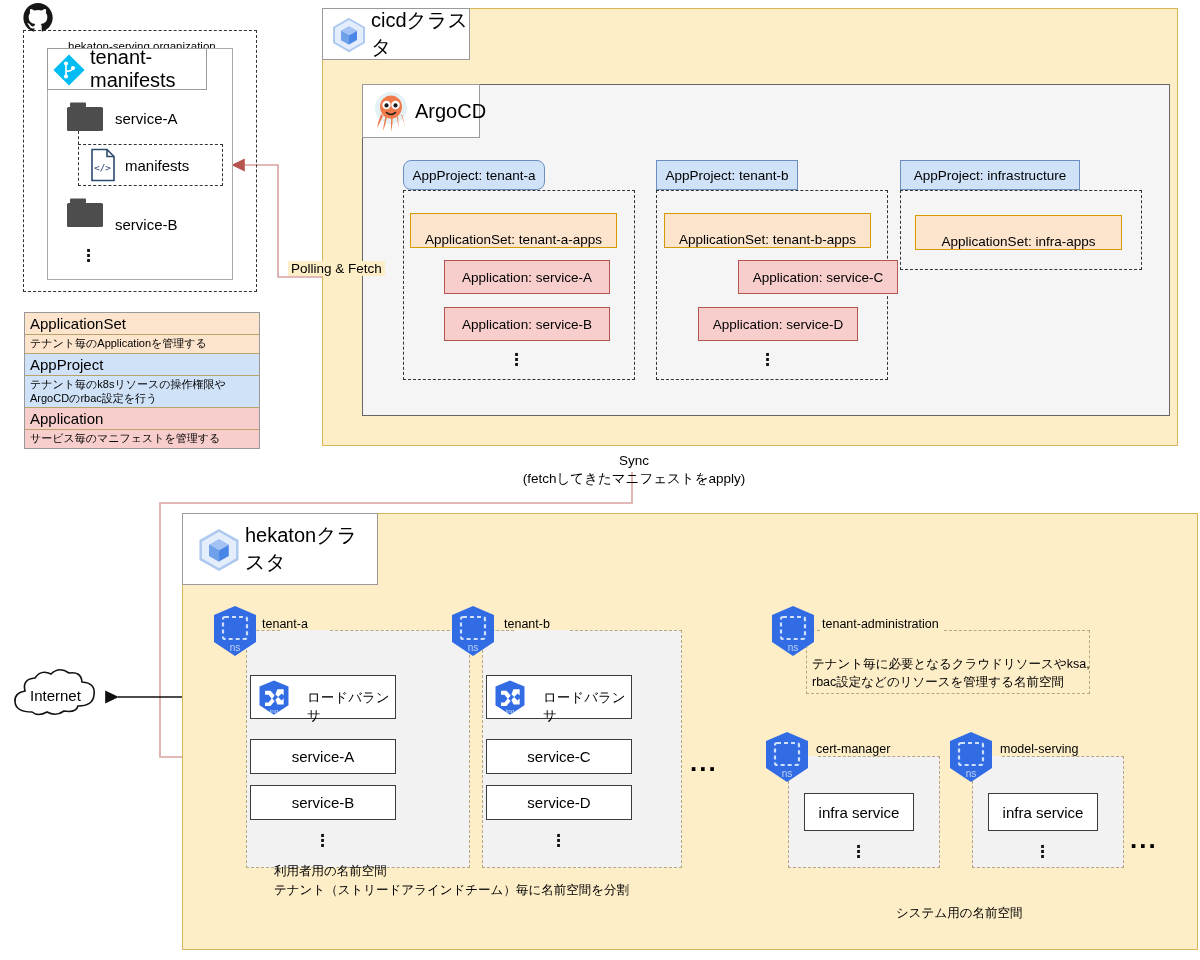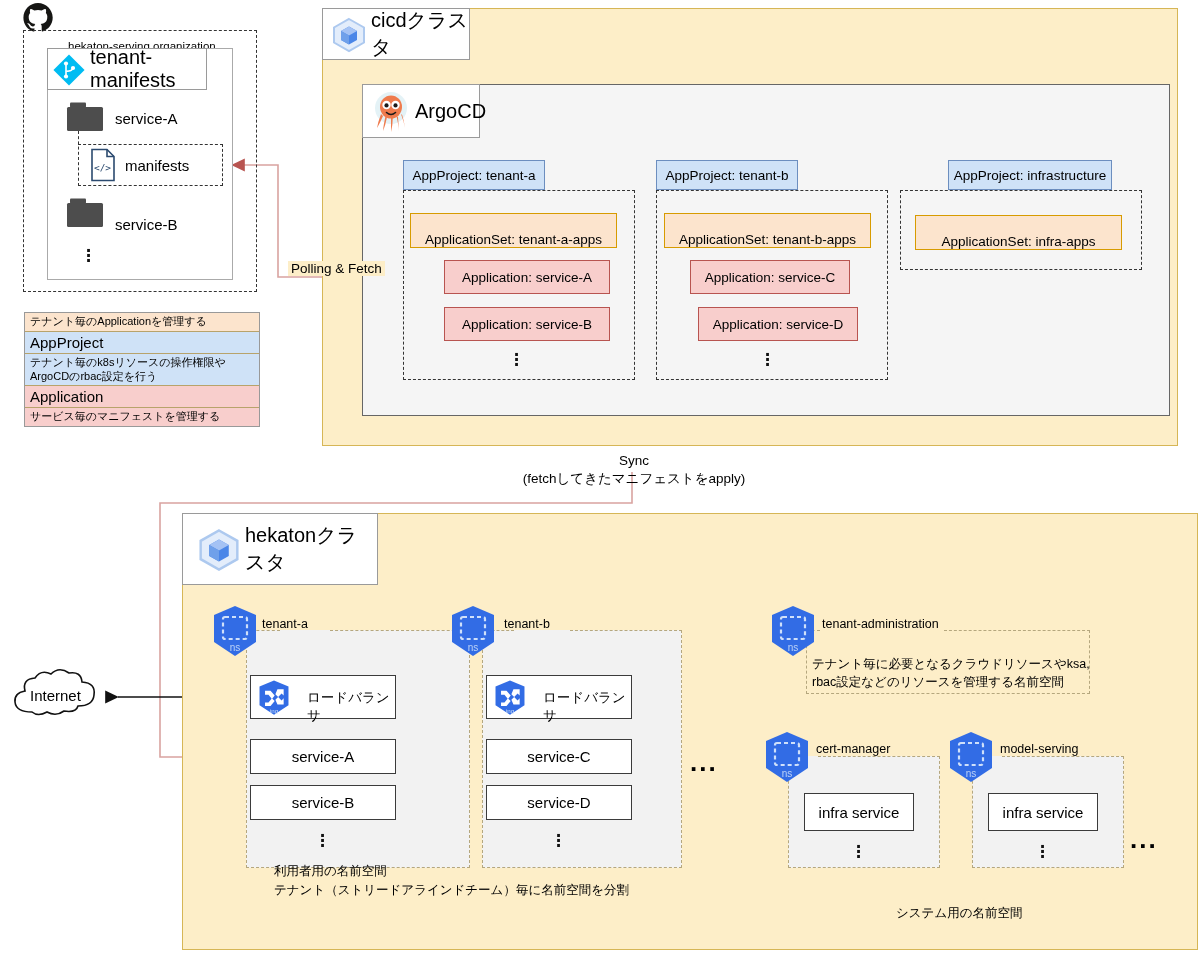--- a/index.html
+++ b/index.html
@@ -149,20 +149,21 @@
   </svg>
 </div>
 <div class="abs t15" style="left:115px;top:216px;">service-B</div>
 <div class="abs dots" style="left:78px;top:248px;width:22px;">
     <span>·</span>
     <span>·</span>
     <span>·</span>
   </div>
 
 <div class="abs legend" style="left:24px;top:312px;width:236px;">
+  <div class="legrow lg-os legt">ApplicationSet</div>
   <div class="legrow lg-os legd">テナント毎のApplicationを管理する</div>
   <div class="legrow lg-bl legt">AppProject</div>
   <div class="legrow lg-bl legd" style="white-space:pre-line;">テナント毎のk8sリソースの操作権限や
 ArgoCDのrbac設定を行う</div>
   <div class="legrow lg-rd legt">Application</div>
   <div class="legrow lg-rd legd" style="border-bottom:none;">サービス毎のマニフェストを管理する</div>
 </div>
 
 <div class="abs cluster" style="left:322px;top:8px;width:856px;height:438px;"></div>
 <div class="abs hdrbox" style="left:322px;top:8px;width:148px;height:52px;">
@@ -193,21 +194,21 @@
         <path d="M14.5 26 q-2 9 -2.5 15 q2.5-6 4-14z"></path>
         <path d="M20 27 q0 9 0 15 q1.8-7 1.8-15z"></path>
         <path d="M25.5 26 q2 9 2.5 15 q-.5-7 -1-14z"></path>
         <path d="M30 24 q3 8 4 14 q-1-7 -2.8-13z"></path>
       </g>
     </svg>
   </span>
   <span class="t16" style="margin-left:52px;">ArgoCD</span>
 </div>
 
-<div class="abs appproj t13 ctr" style="left:403px;top:160px;width:142px;height:30px;">
+<div class="abs appproj t13 ctr" style="left:403px;top:160px;width:142px;height:30px;border-radius:8px;">
   <span>AppProject: tenant-a</span>
 </div>
 <div class="abs dash" style="left:403px;top:190px;width:232px;height:190px;"></div>
 <div class="abs appset t13 ctr" style="left:410px;top:213px;width:207px;height:35px;">
   <span>ApplicationSet: tenant-a-apps</span>
 </div>
 <div class="abs app t13 ctr" style="left:444px;top:260px;width:166px;height:34px;">
   <span>Application: service-A</span>
 </div>
 <div class="abs app t13 ctr" style="left:444px;top:307px;width:166px;height:34px;">
@@ -219,33 +220,33 @@
     <span>·</span>
   </div>
 
 <div class="abs appproj t13 ctr" style="left:656px;top:160px;width:142px;height:30px;">
   <span>AppProject: tenant-b</span>
 </div>
 <div class="abs dash" style="left:656px;top:190px;width:232px;height:190px;"></div>
 <div class="abs appset t13 ctr" style="left:664px;top:213px;width:207px;height:35px;">
   <span>ApplicationSet: tenant-b-apps</span>
 </div>
-<div class="abs app t13 ctr" style="left:690px;top:260px;width:160px;height:34px;align-items:center;">
+<div class="abs app t13 ctr" style="left:738px;top:260px;width:160px;height:34px;align-items:center;">
   <span>Application: service-C</span>
 </div>
 <div class="abs app t13 ctr" style="left:698px;top:307px;width:160px;height:34px;">
   <span>Application: service-D</span>
 </div>
 <div class="abs dots" style="left:757px;top:352px;width:22px;">
     <span>·</span>
     <span>·</span>
     <span>·</span>
   </div>
 
-<div class="abs appproj t13 ctr" style="left:900px;top:160px;width:164px;height:30px;margin-left:48px;">
+<div class="abs appproj t13 ctr" style="left:900px;top:160px;width:180px;height:30px;">
   <span>AppProject: infrastructure</span>
 </div>
 <div class="abs dash" style="left:900px;top:190px;width:242px;height:80px;"></div>
 <div class="abs appset t13 ctr" style="left:915px;top:215px;width:207px;height:35px;">
   <span>ApplicationSet: infra-apps</span>
 </div>
 
 <div class="abs t13" style="left:288px;top:261px;background:#fdeec8;padding:0 3px;">Polling &amp; Fetch</div>
 <div class="abs t13" style="left:512px;top:452px;width:244px;text-align:center;line-height:1.35;">
   <div>Sync</div>

